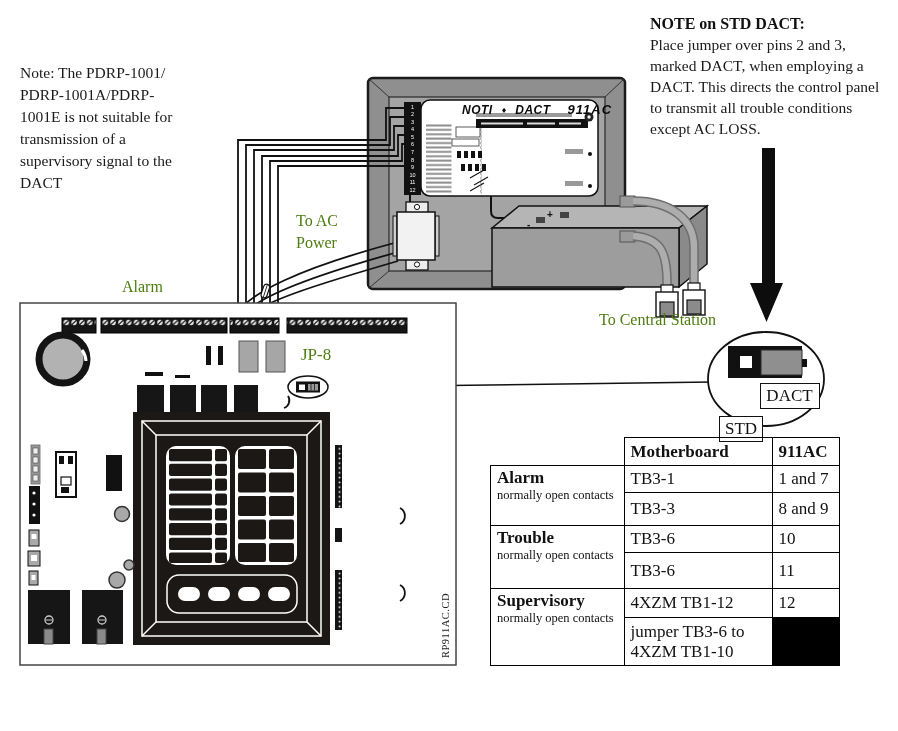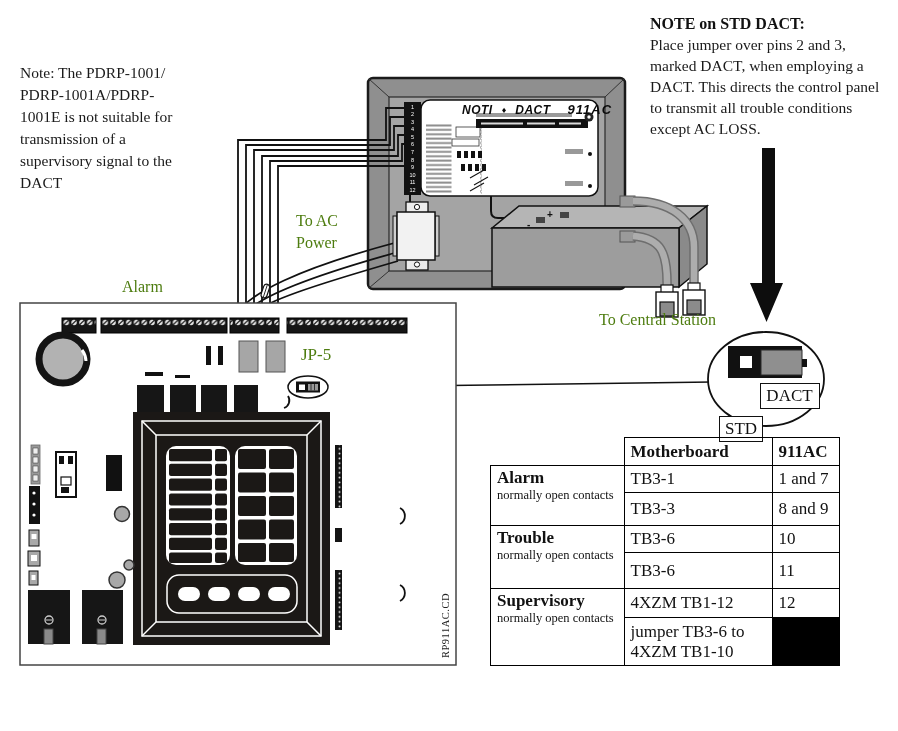--- a/index.html
+++ b/index.html
@@ -316,21 +316,21 @@
 DACT.  This directs the control panel
 to transmit all trouble conditions
 except AC LOSS.</div>
   </div>
 
   <div class="abs lbl pre" style="left:296px;top:210px;line-height:22px;">To AC
 Power</div>
 
   <div class="abs lbl" style="left:122px;top:277px;">Alarm</div>
 
-  <div class="abs lbl" style="left:301px;top:345px;font-size:17px;">JP-5</div>
+  <div class="abs lbl" style="left:301px;top:345px;font-size:17px;">JP-8</div>
 
   <div class="abs lbl" style="left:599px;top:310px;">To Central Station</div>
 
   <div class="abs brand" style="left:462px;top:102px;">
     <span class="b1">NOTI</span>
     <span class="flame">♦</span>
     <span class="b2">DACT</span>
     <span class="model">911AC</span>
   </div>
 

